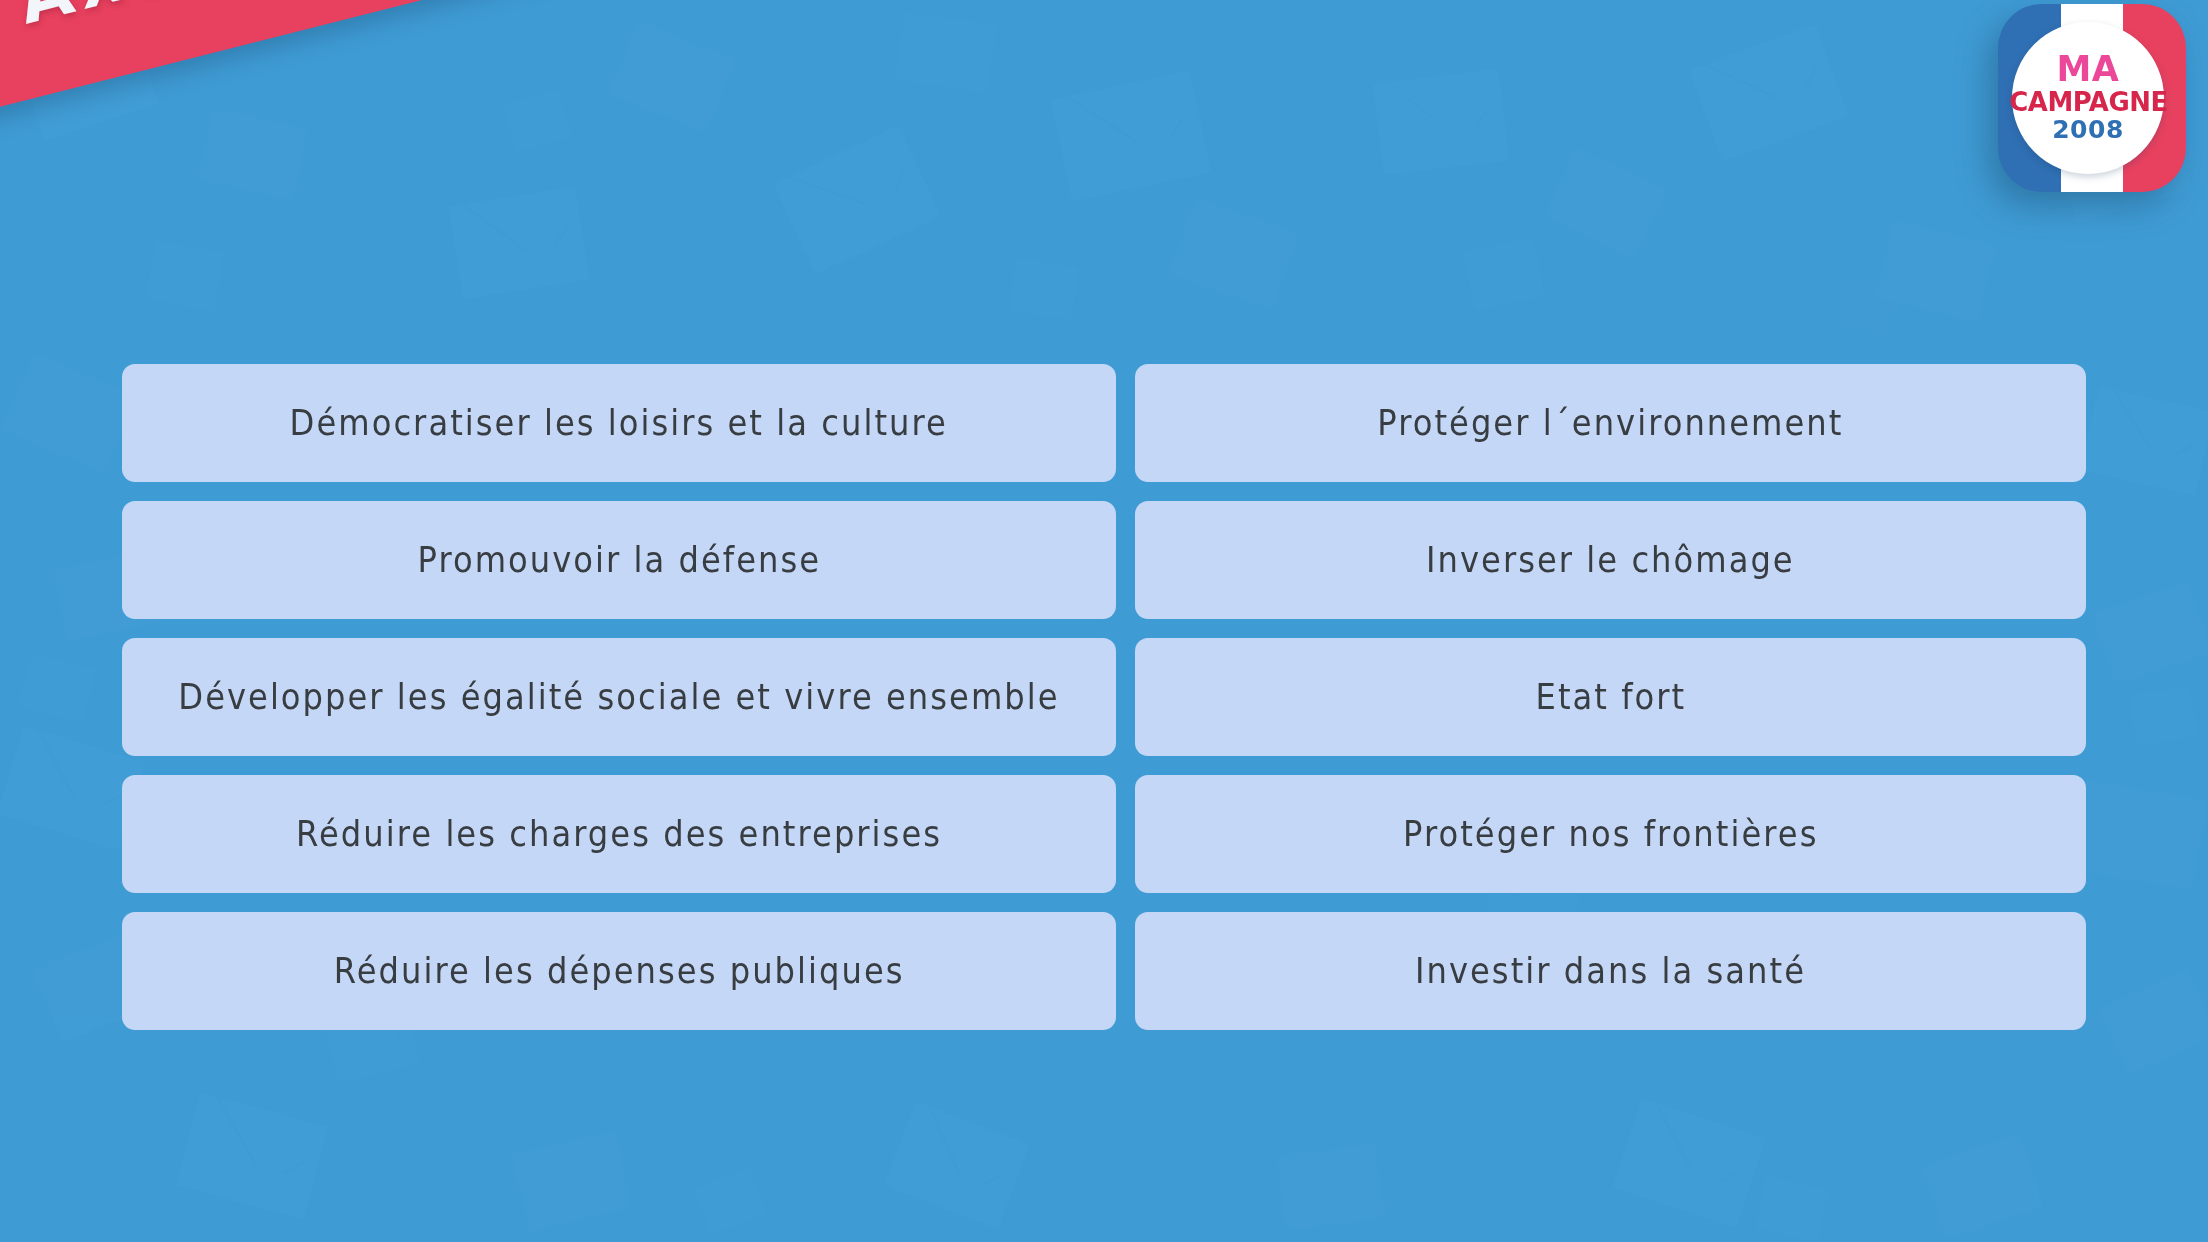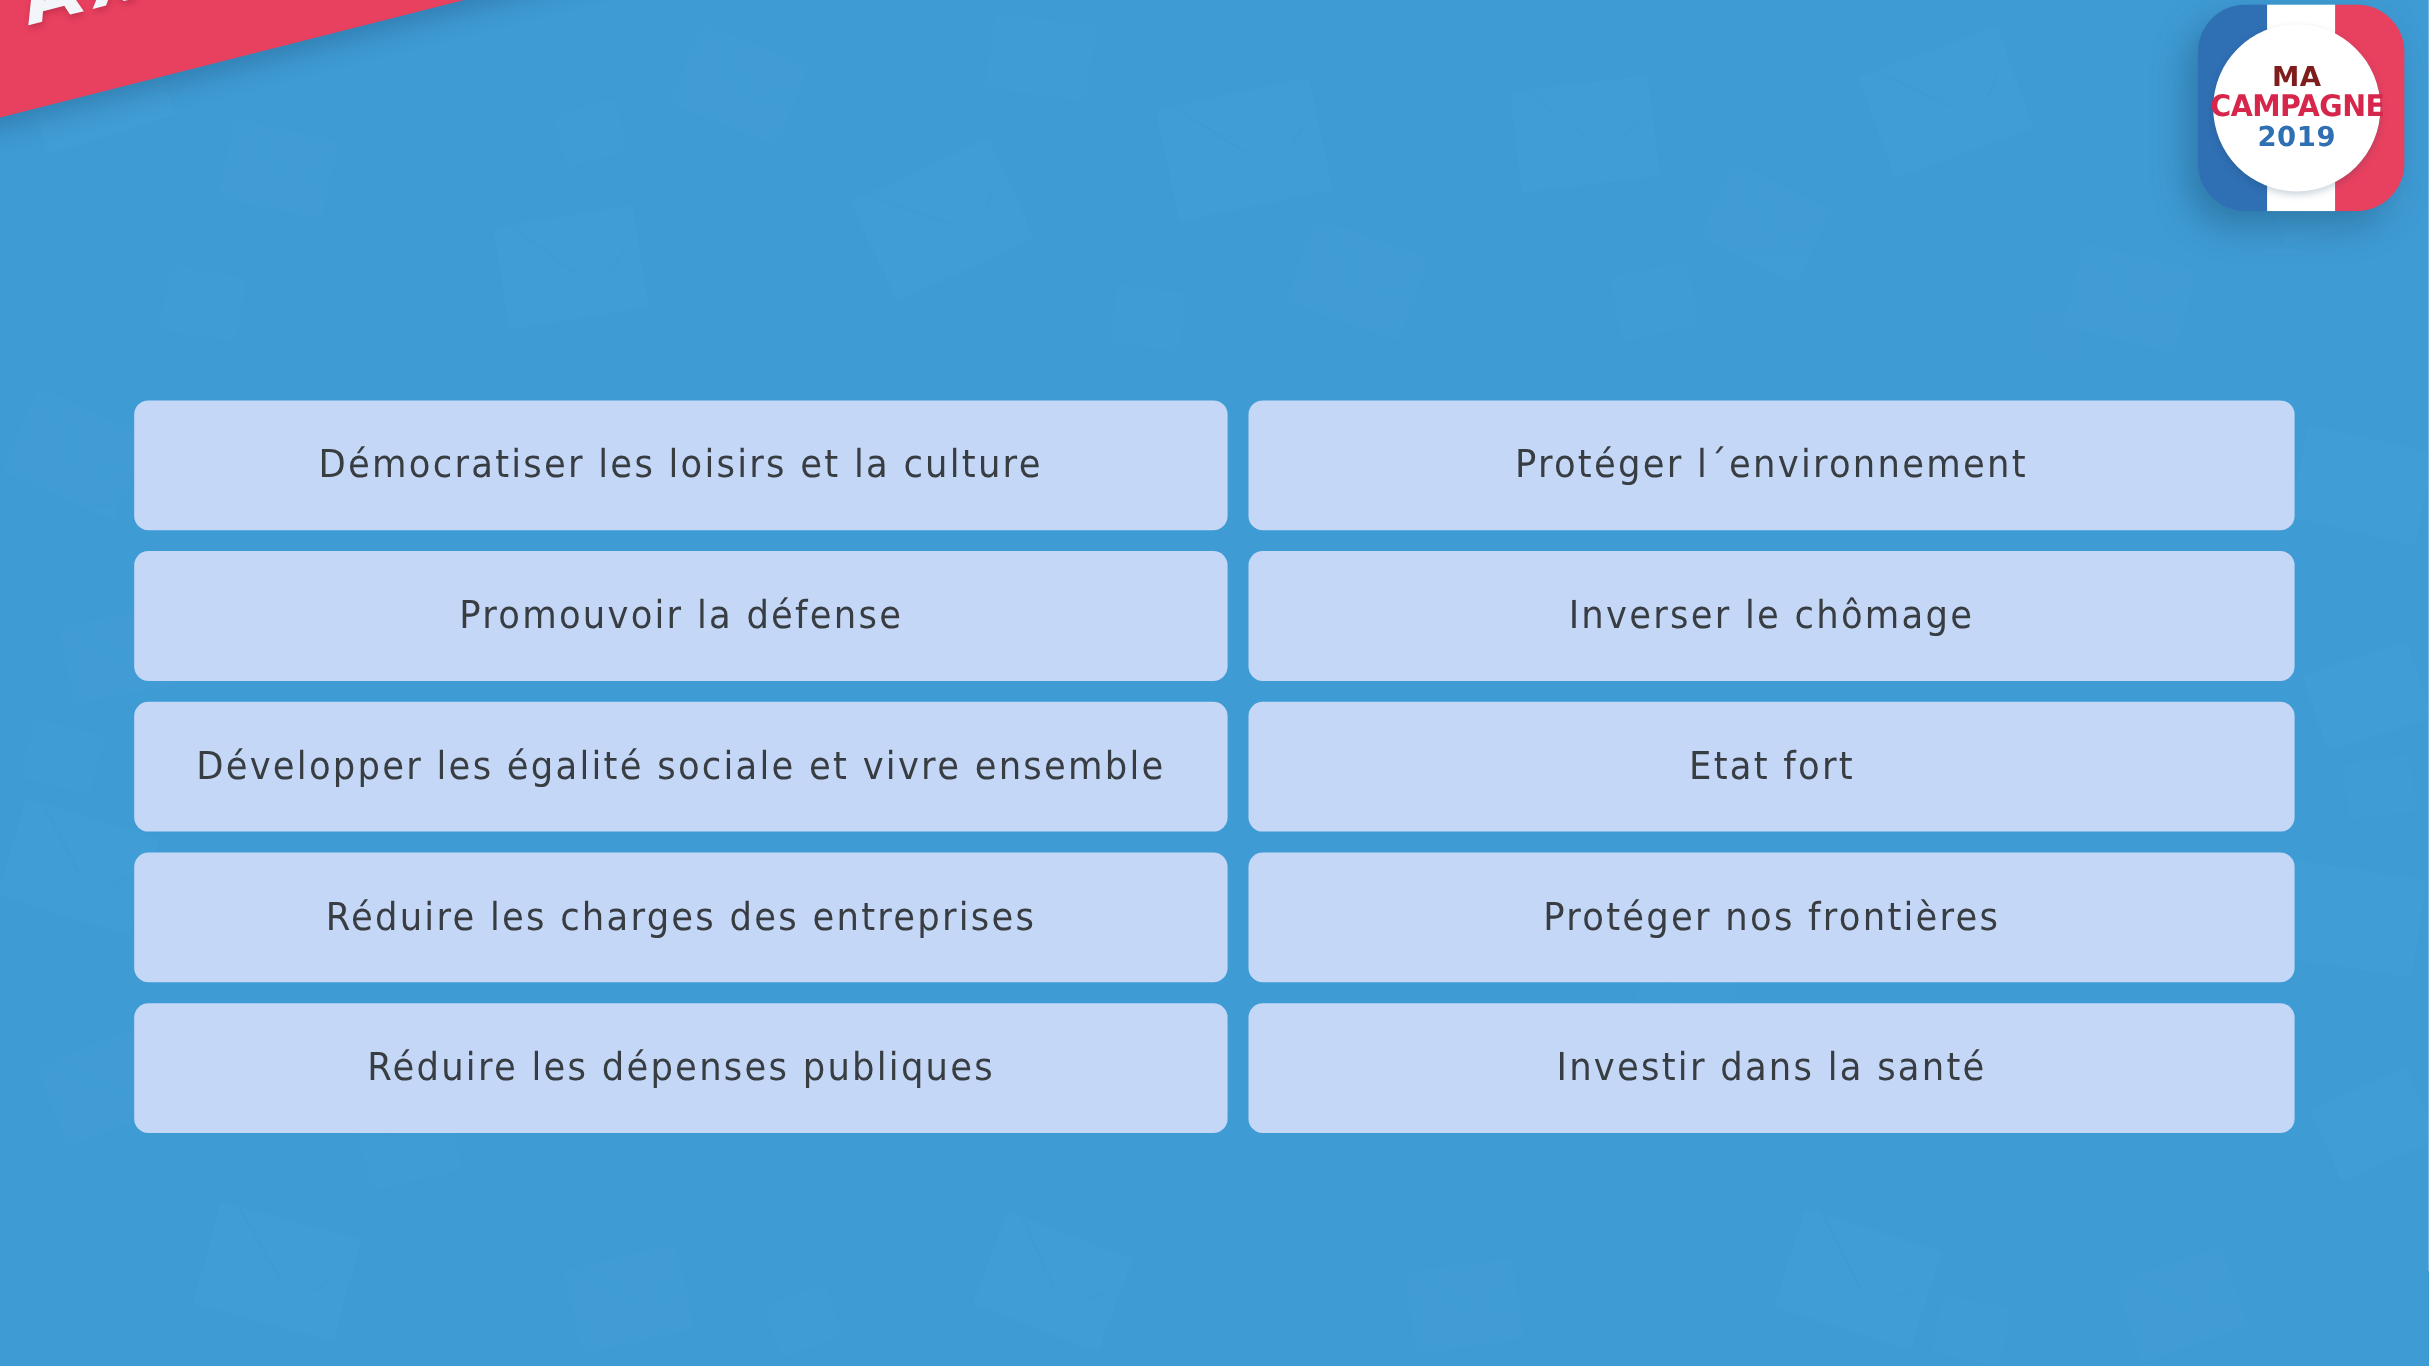--- a/index.html
+++ b/index.html
@@ -123,22 +123,22 @@
     margin-top: -76px;
     border-radius: 50%;
     background: #ffffff;
     display: flex;
     flex-direction: column;
     align-items: center;
     justify-content: center;
     box-shadow: 0 3px 7px rgba(20, 60, 95, 0.22);
   }
   .logo-ma {
-    color: #7f1d1d;
-    font-size: 25px;
+    color: #ec4899;
+    font-size: 35px;
     font-weight: bold;
     line-height: 1;
     letter-spacing: 0.5px;
   }
   .logo-campagne {
     color: #d6264c;
     font-size: 27px;
     font-weight: bold;
     line-height: 1.08;
     letter-spacing: -0.5px;
@@ -325,21 +325,21 @@
 
   <div id="logo">
     <div class="logo-plate">
       <div class="logo-band band-blue"></div>
       <div class="logo-band band-white"></div>
       <div class="logo-band band-red"></div>
     </div>
     <div class="logo-circle">
       <div class="logo-ma">MA</div>
       <div class="logo-campagne">CAMPAGNE</div>
-      <div class="logo-year">2019</div>
+      <div class="logo-year">2008</div>
     </div>
   </div>
 
   <div id="grid">
       <button class="axis-btn">
         <span class="axis-btn-label">Démocratiser les loisirs et la culture</span>
       </button>
       <button class="axis-btn">
         <span class="axis-btn-label">Protéger l´environnement</span>
       </button>

